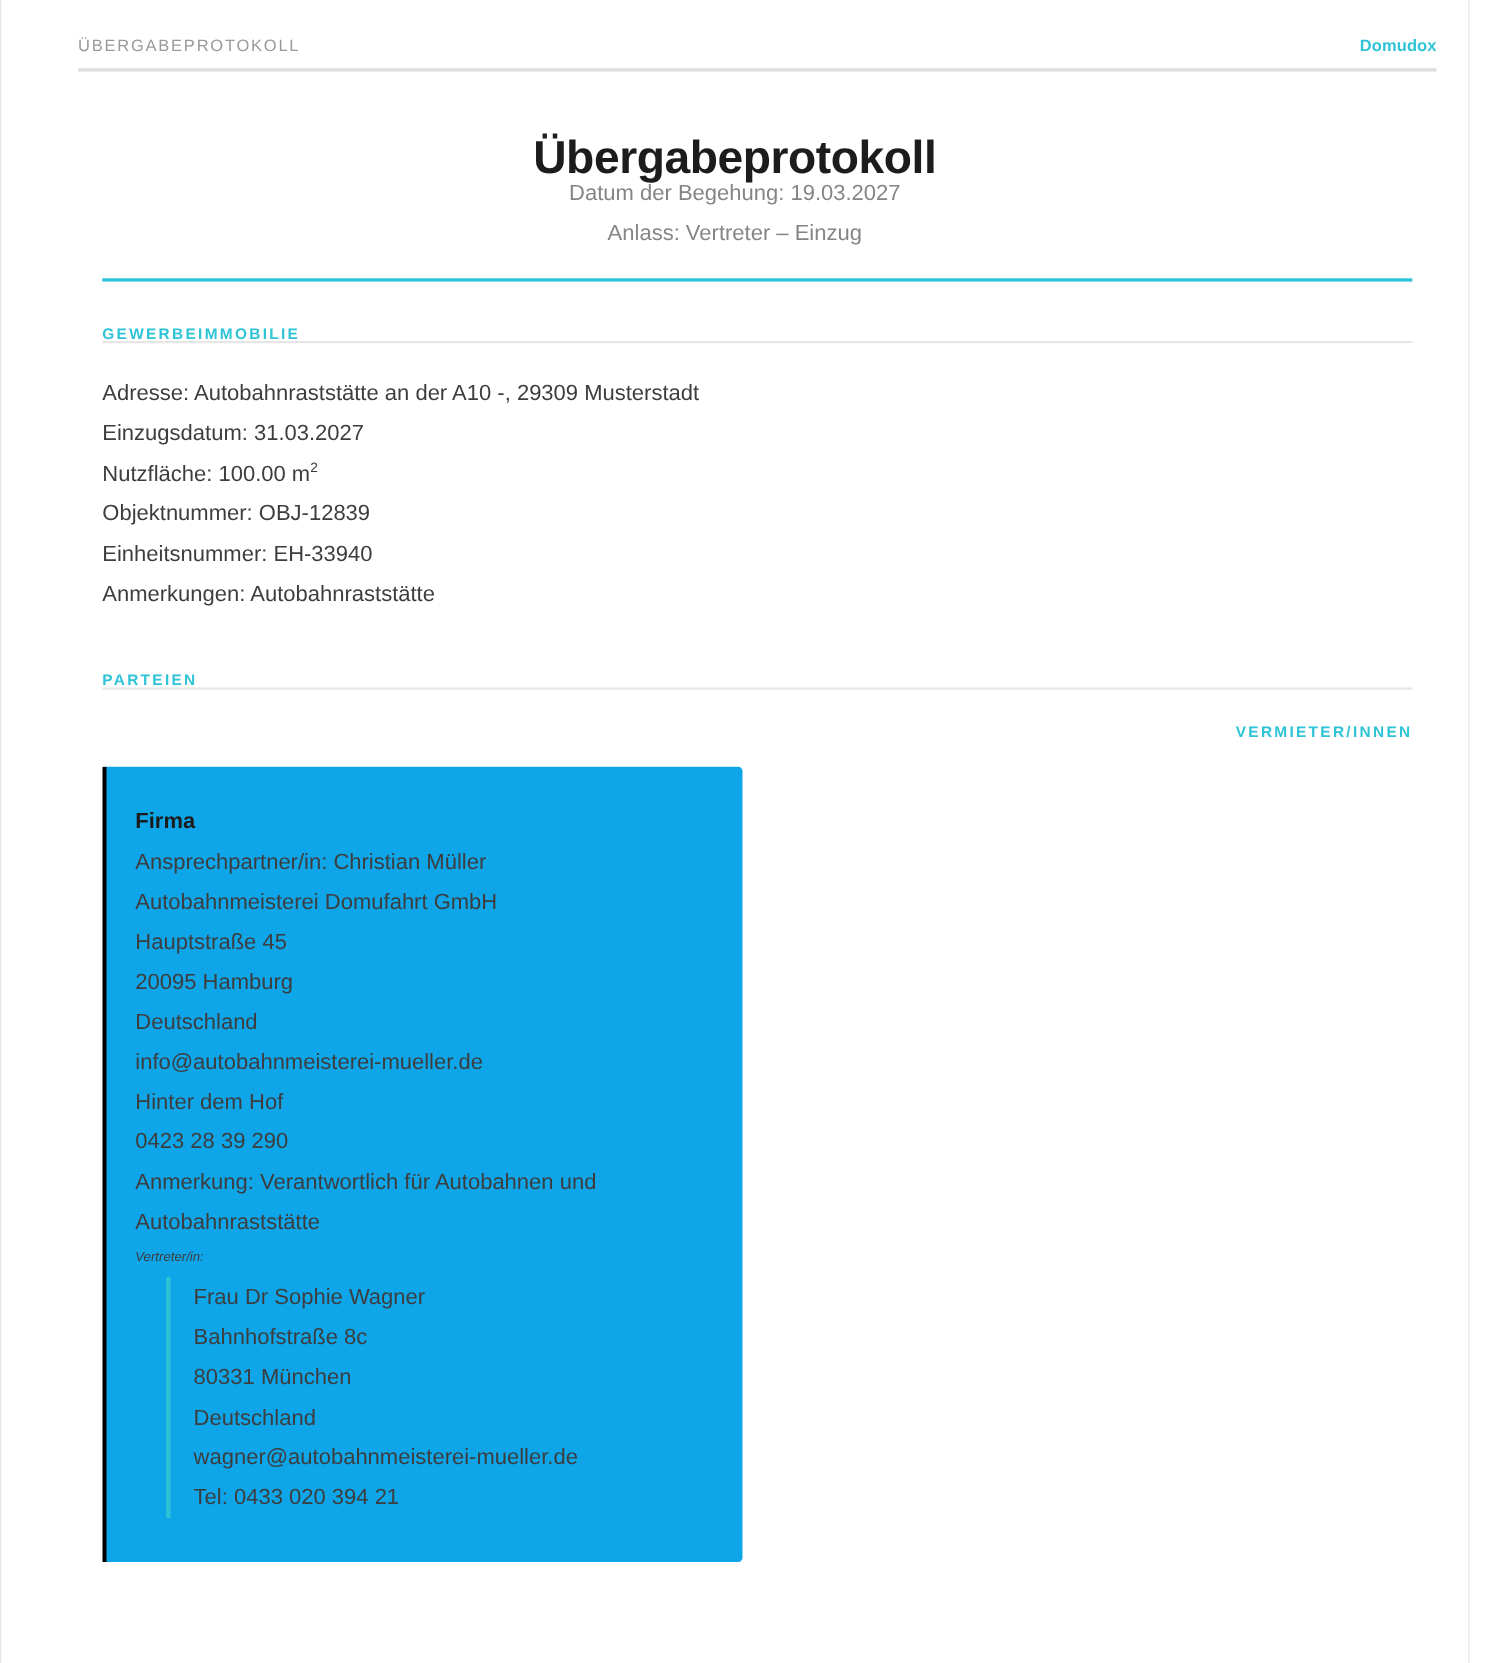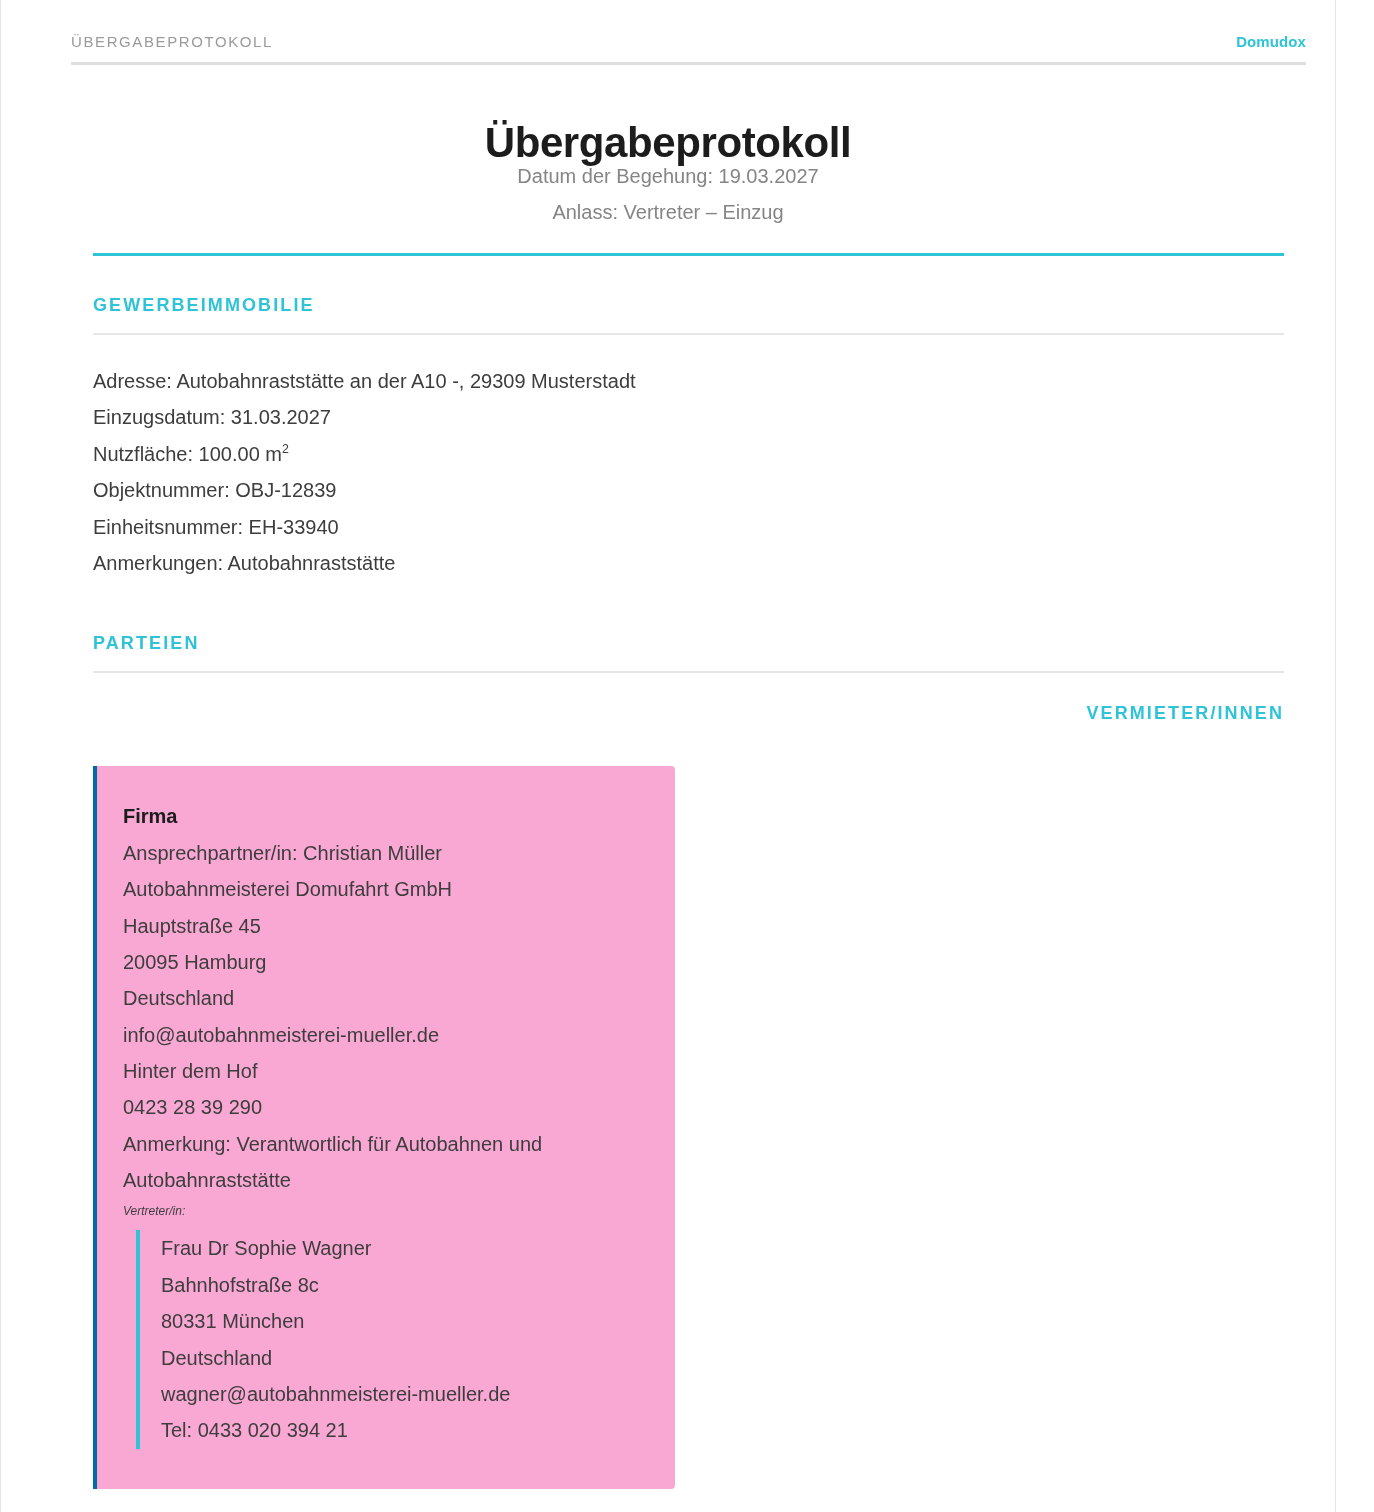--- a/index.html
+++ b/index.html
@@ -102,26 +102,25 @@
 
   
   .content {
     position: absolute;
     left: 92px;
     top: 296px;
     width: 1191px;
   }
 
   .section-heading {
-    font-size: 18px;
+    font-size: 14px;
     font-weight: 700;
     color: #2ec3d6;
     letter-spacing: 2.1px;
     line-height: 1;
-    padding-bottom: 19px;
     border-bottom: 2px solid #e6e6e6;
     margin: 0;
   }
   .section-heading.no-rule {
     border-bottom: none;
     text-align: right;
   }
 
   .prop-lines {
     margin-top: 28px;
@@ -139,22 +138,22 @@
     line-height: 0;
   }
 
   .spacer-parteien { height: 53px; }
   .spacer-sub { height: 31px; }
 
   
   .party-card {
     margin-top: 25px;
     width: 582px;
-    background: #f9a8d4;
-    border-left: 4px solid #0369a1;
+    background: #0ea5e9;
+    border-left: 4px solid #000000;
     border-radius: 0 4px 4px 0;
     box-sizing: border-box;
     padding: 32px 26px 40px 26px;
   }
   .party-role {
     font-size: 20px;
     font-weight: 700;
     color: #1c1c1c;
     line-height: 1.82;
   }
@@ -166,21 +165,21 @@
   }
   .party-rep-label {
     font-size: 12px;
     color: #3d3d3d;
     font-style: italic;
     line-height: 1.82;
     margin-top: 2px;
   }
   .party-rep {
     margin-top: 8px;
-    margin-left: 13px;
+    margin-left: 28px;
     border-left: 4px solid #2ec3d6;
     padding-left: 21px;
   }
   .party-rep-line {
     font-size: 20px;
     color: #3d3d3d;
     line-height: 1.82;
     font-weight: 400;
   }
 </style>

